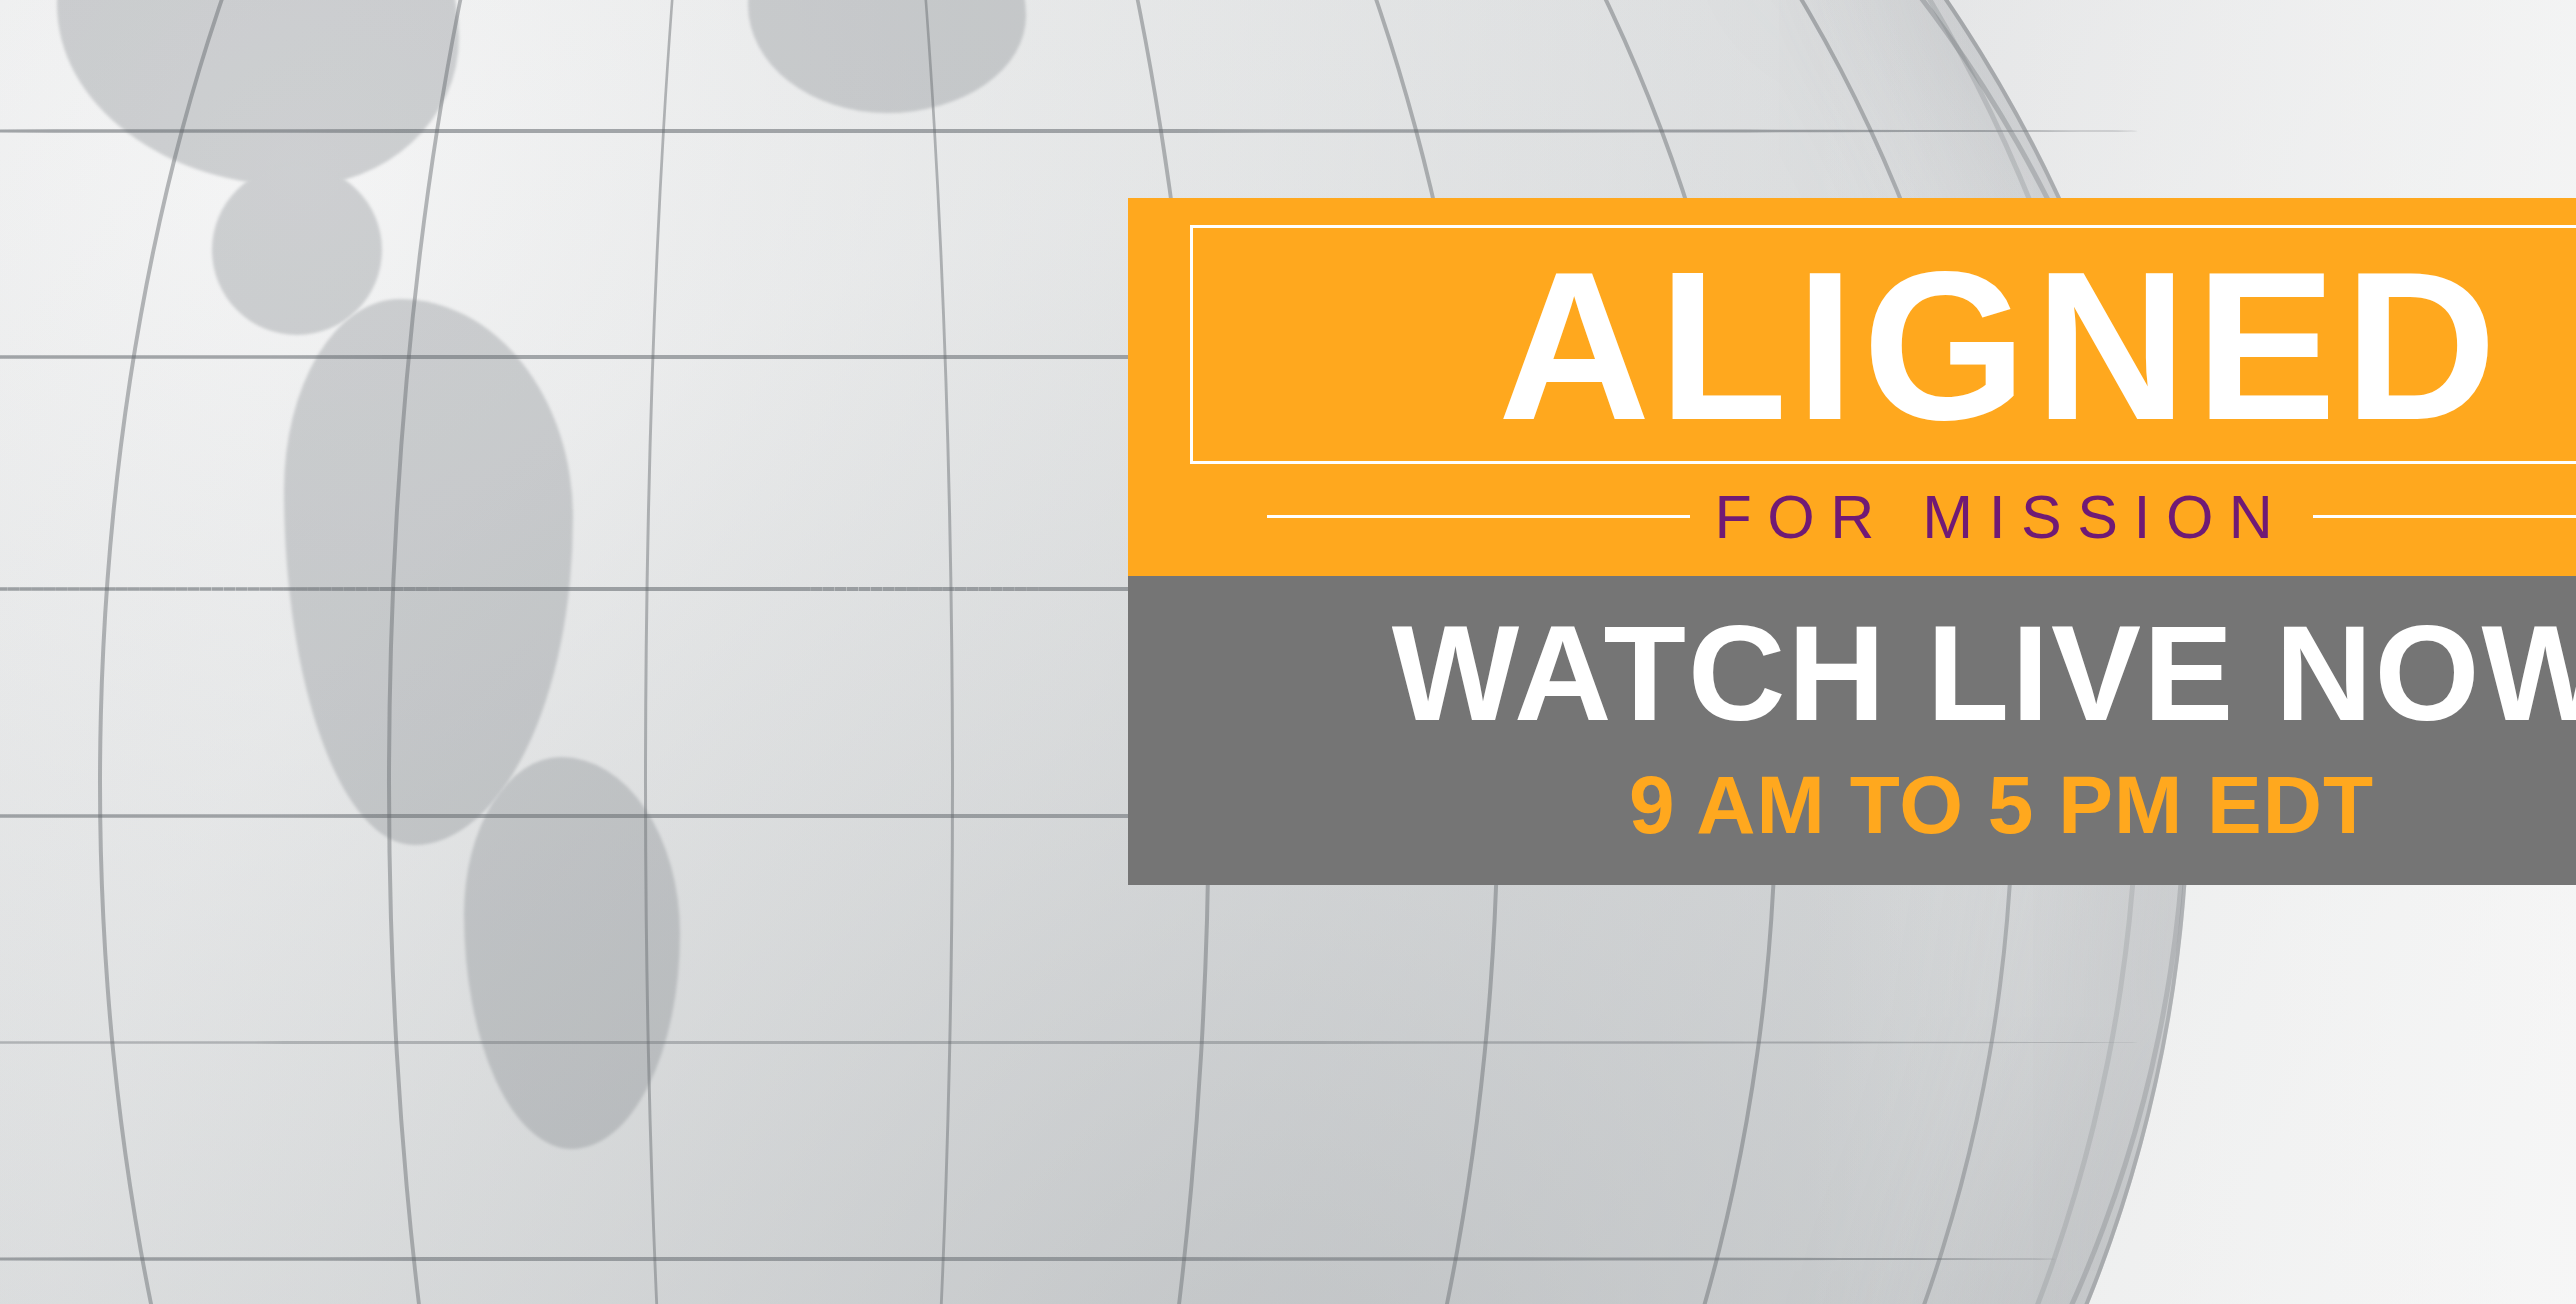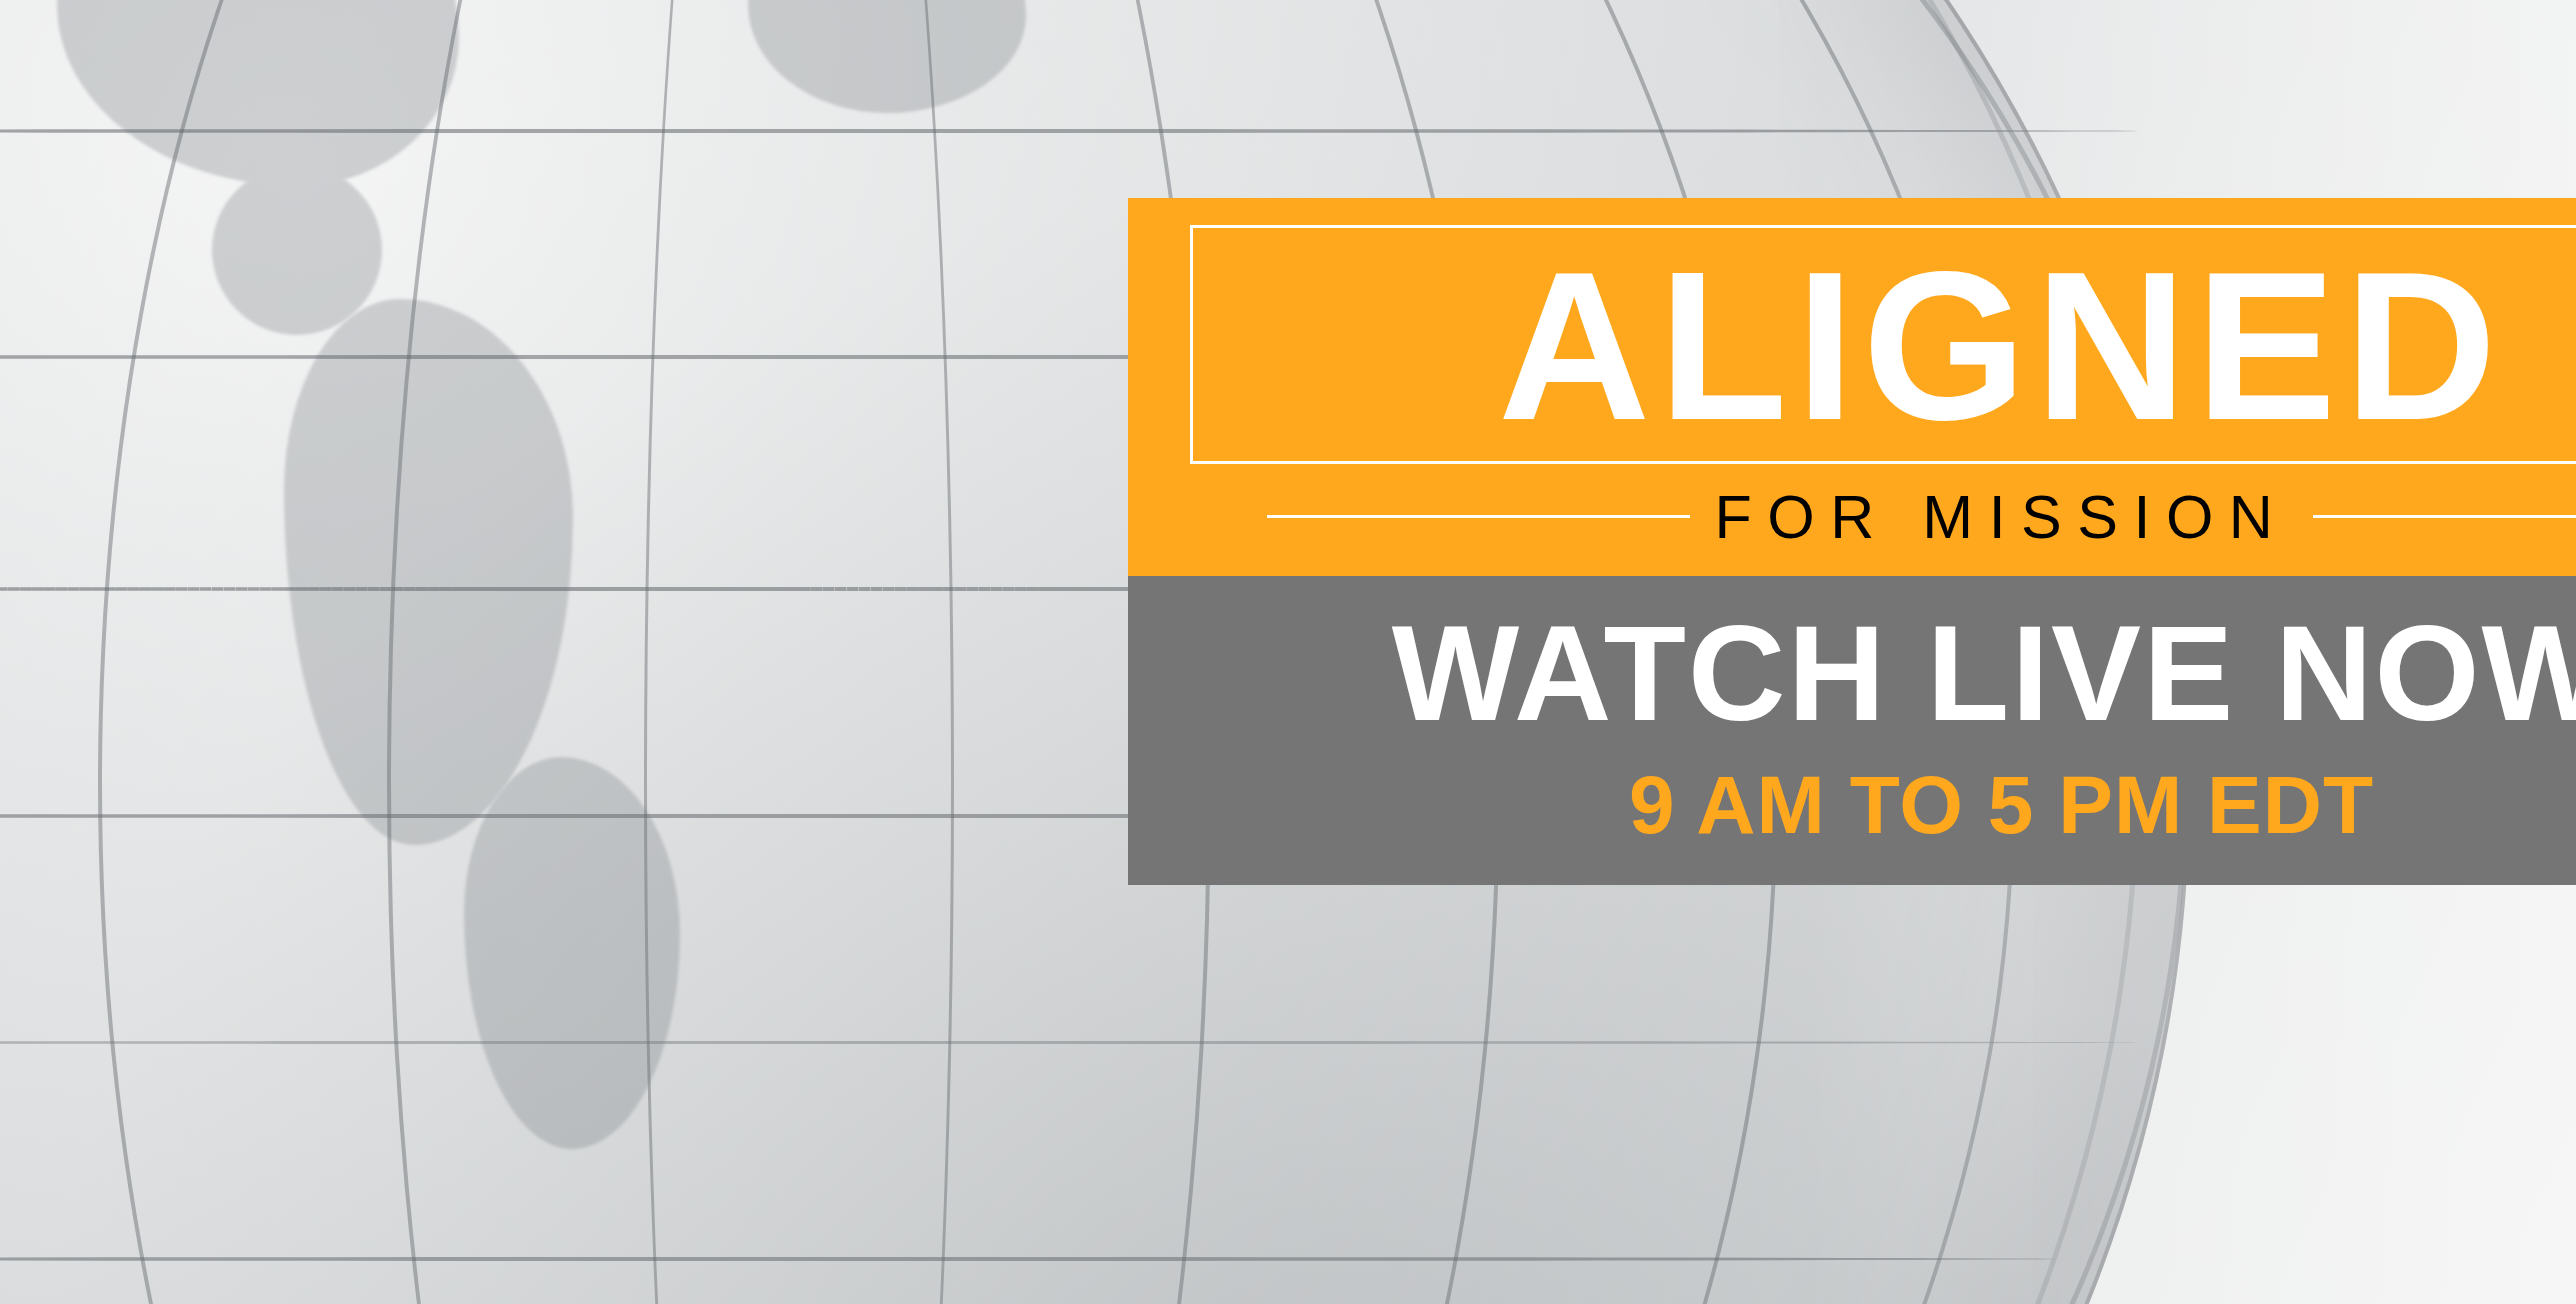--- a/index.html
+++ b/index.html
@@ -121,21 +121,21 @@
     align-items: center;
     justify-content: center;
     margin: 17.5px 139px 0 139px;
   }
   .tagline-rule {
     flex: 1 1 auto;
     height: 3.1px;
     background: #ffffff;
   }
   .tagline-text {
-    color: #000000;
+    color: #701a75;
     font-size: 61px;
     font-weight: 400;
     letter-spacing: 15.5px;
     padding: 0 25px;
     white-space: nowrap;
   }
   .card-bottom {
     background: #757575;
     padding: 27px 0 33px 0;
     text-align: center;

